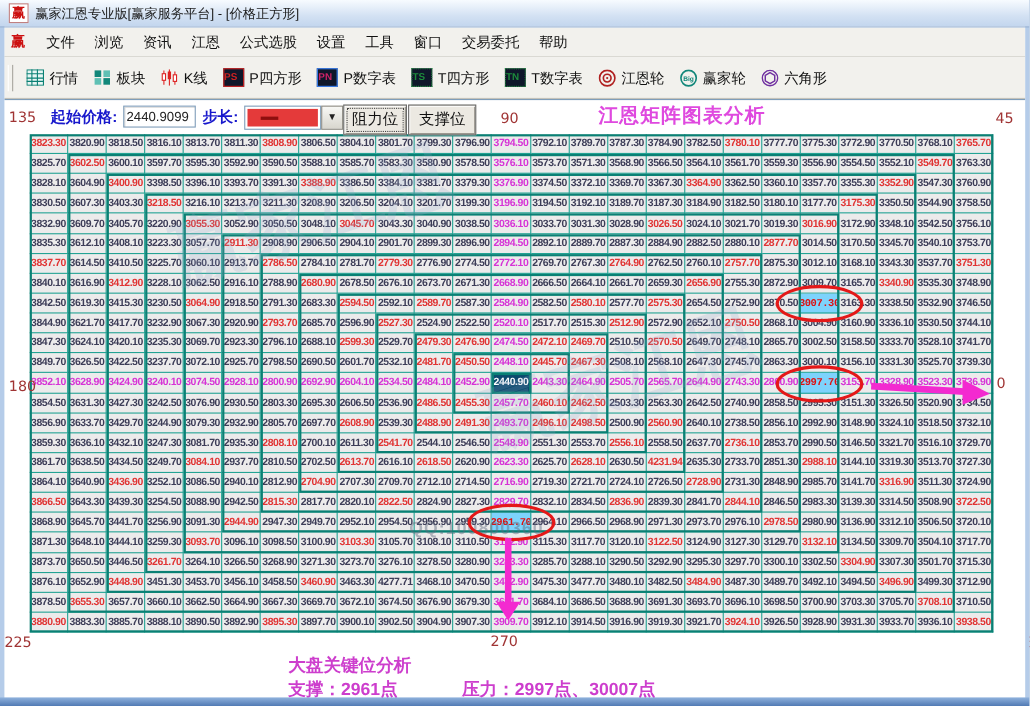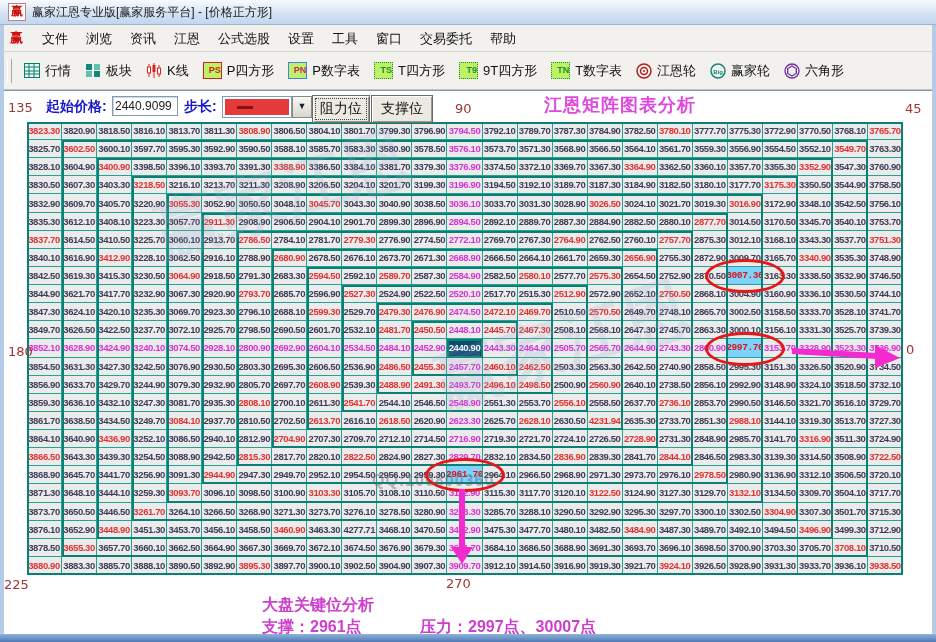--- a/index.html
+++ b/index.html
@@ -22,21 +22,21 @@
   .menubar{position:absolute;left:4px;top:25px;width:928px;height:26px;background:#f2f1ed;border-bottom:1px solid #d8d6d0;
            display:flex;align-items:center;z-index:55;}
   .menu-ico{color:#cc1111;font-weight:bold;font-size:13px;margin:0 10px 0 6px;}
   .menu-item{font-size:13px;color:#111;padding:0 9px;line-height:25px;}
   
   .toolbar{position:absolute;left:4px;top:52px;width:928px;height:37px;background:#f2f1ed;
            border-bottom:1px solid #c4c2ba;display:flex;align-items:center;z-index:55;}
   .grip{width:3px;height:24px;border-left:1px solid #fff;border-right:1px solid #a8a69e;margin:0 5px 0 3px;}
   .titem{display:flex;align-items:center;padding:0 7px;height:30px;}
   .titem .lbl{font-size:13px;color:#111;margin-left:5px;white-space:nowrap;}
-  .badge{width:17px;height:15px;font-size:9px;font-weight:bold;text-align:right;line-height:14px;background:#bef264;}
+  .badge{width:17px;height:15px;font-size:9px;font-weight:bold;text-align:left;line-height:14px;background:#0f172a;}
   .badge.red{border:1px solid #cc2222;color:#cc2222;}
   .badge.purple{border:1px solid #9933bb;color:#9933bb;}
   .badge.crimson{border:1px solid #3b82f6;color:#cc2266;}
   .badge.green{border:1px dotted #1d8c3c;color:#1d8c3c;}
   .winline{position:absolute;left:4px;top:90px;width:928px;height:1px;background:#7f9db9;z-index:55;}
   
   .lab-blue{position:absolute;font-size:14px;font-weight:bold;color:#1818cc;z-index:20;}
   .angle{position:absolute;font-size:13px;color:#a03434;z-index:20;font-family:"DejaVu Sans",sans-serif;}
   .price-input{position:absolute;left:112px;top:96px;width:60px;height:18px;border:1px solid #7f9db9;
                box-shadow:inset 1px 1px 0 #d6d6d6;font-size:12px;color:#222;padding:0 2px;z-index:20;
@@ -139,24 +139,20 @@
       <span class="badge red">PS</span>
       <span class="lbl">P四方形</span>
     </div>
     <div class="titem">
       <span class="badge crimson">PN</span>
       <span class="lbl">P数字表</span>
     </div>
     <div class="titem">
       <span class="badge green">TS</span>
       <span class="lbl">T四方形</span>
-    </div>
-    <div class="titem">
-      <span class="badge green">T9</span>
-      <span class="lbl">9T四方形</span>
     </div>
     <div class="titem">
       <span class="badge green">TN</span>
       <span class="lbl">T数字表</span>
     </div>
     <div class="titem">
       <svg width="16" height="16">
           <circle cx="8" cy="8" r="7" fill="none" stroke="#b02020" stroke-width="1.5"></circle>
           <circle cx="8" cy="8" r="3.5" fill="none" stroke="#b02020" stroke-width="1.5"></circle>
           <circle cx="8" cy="8" r="1" fill="#b02020"></circle>

